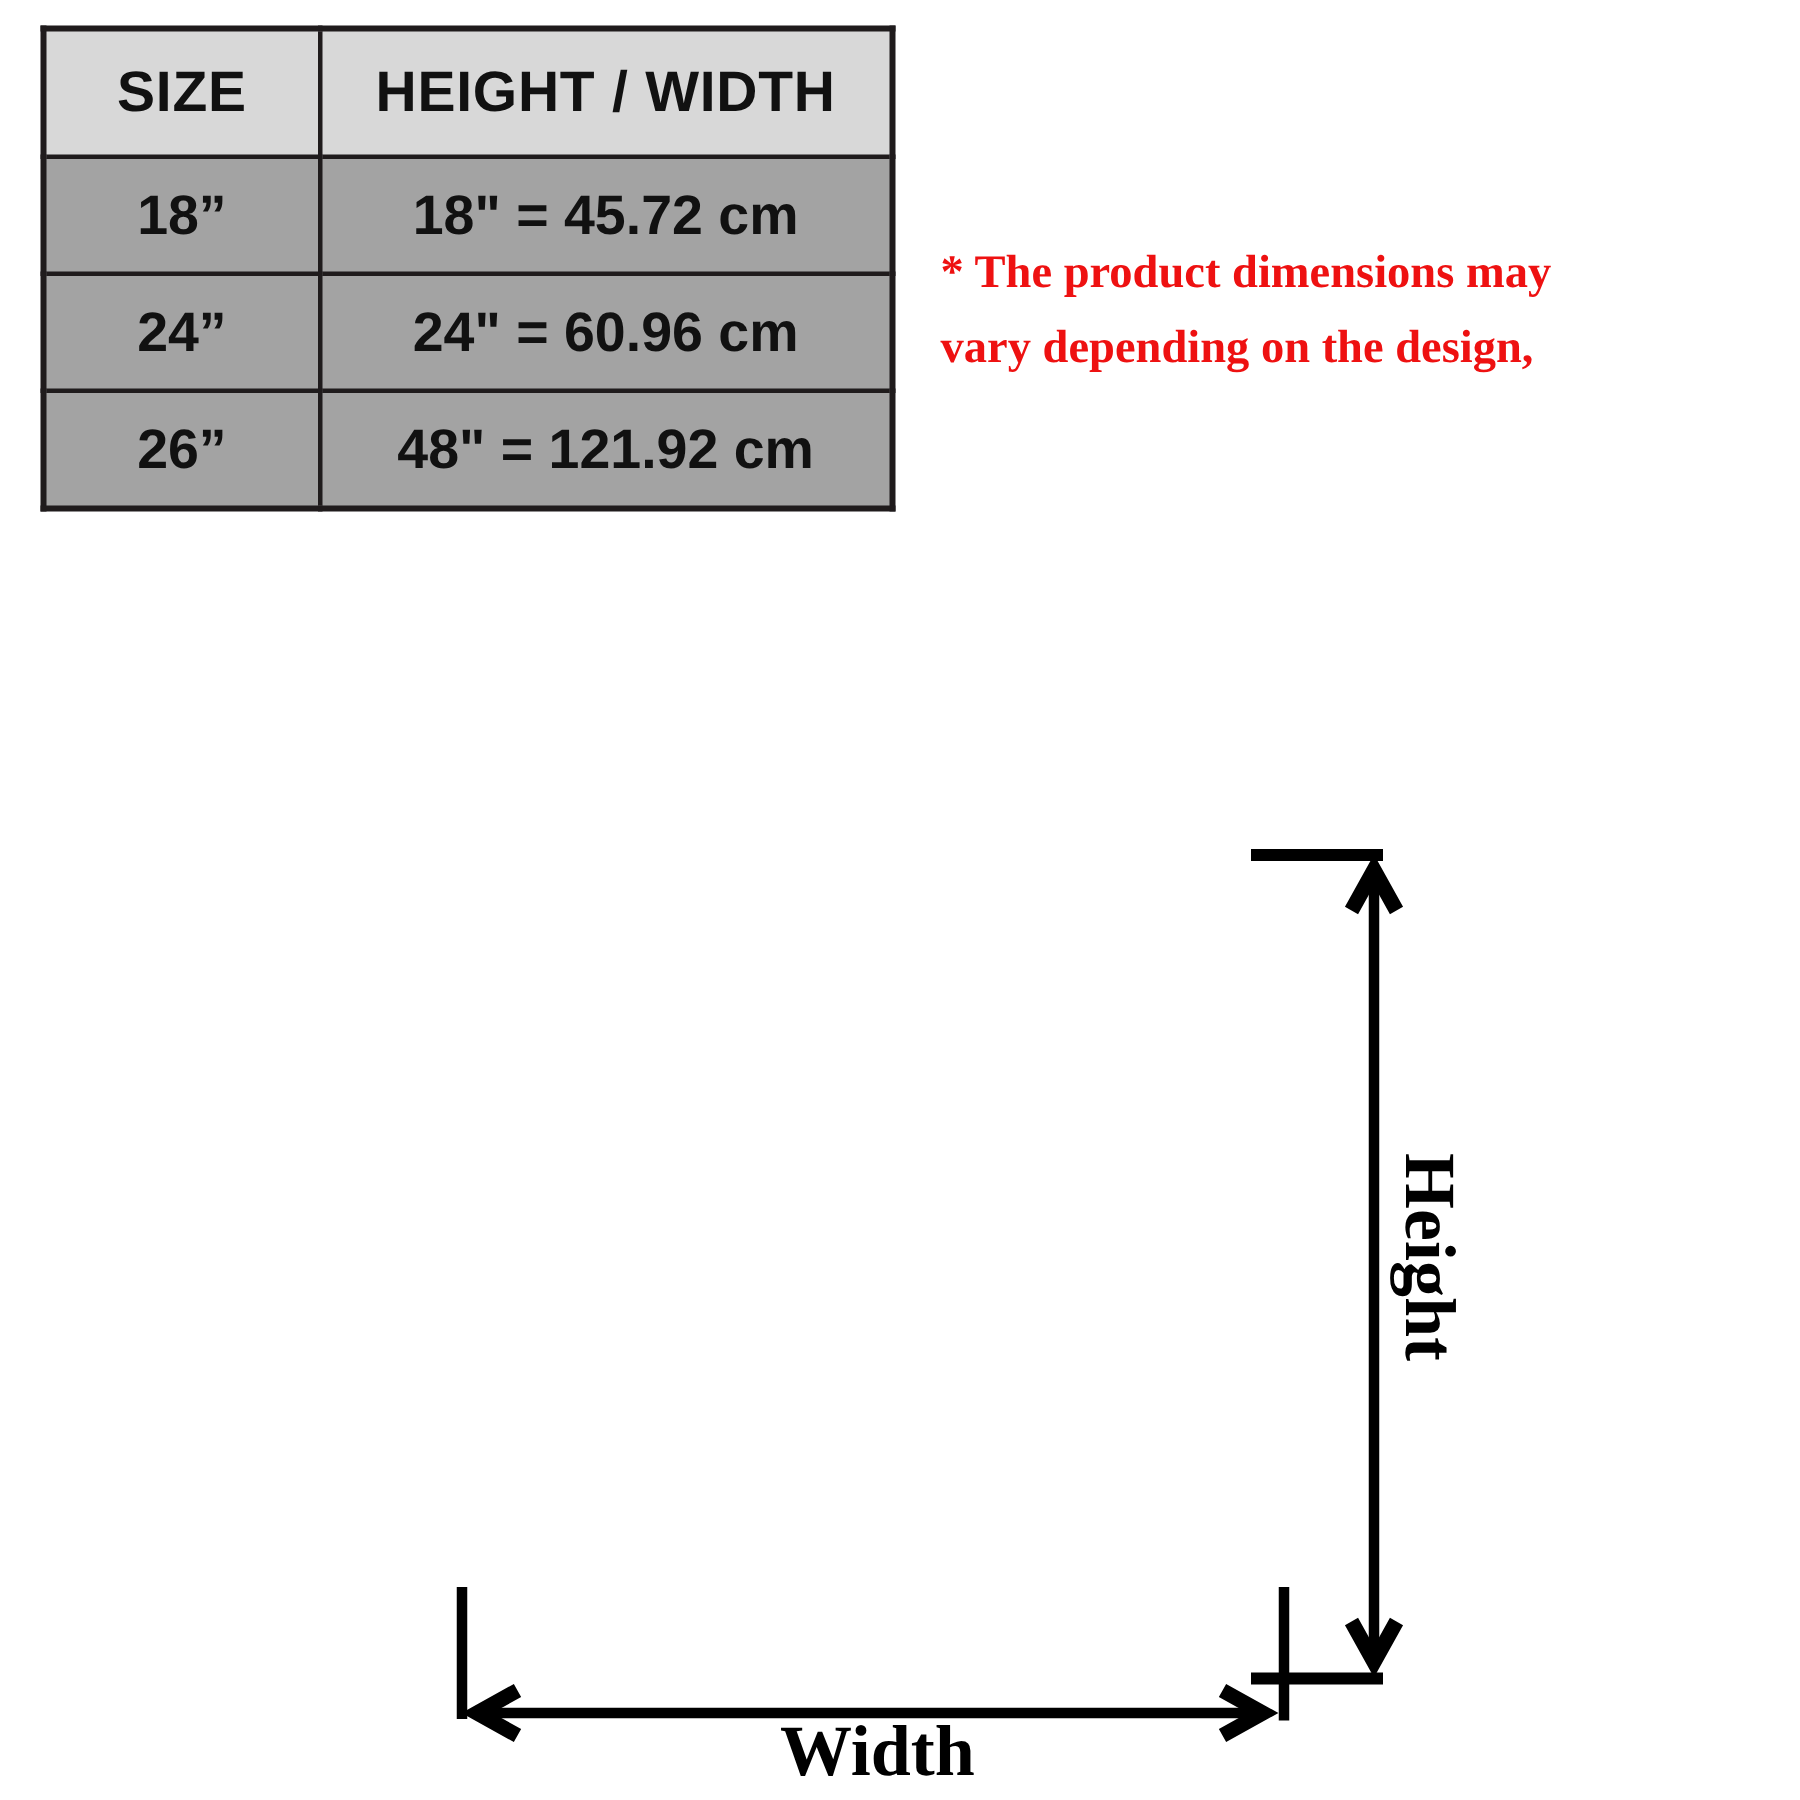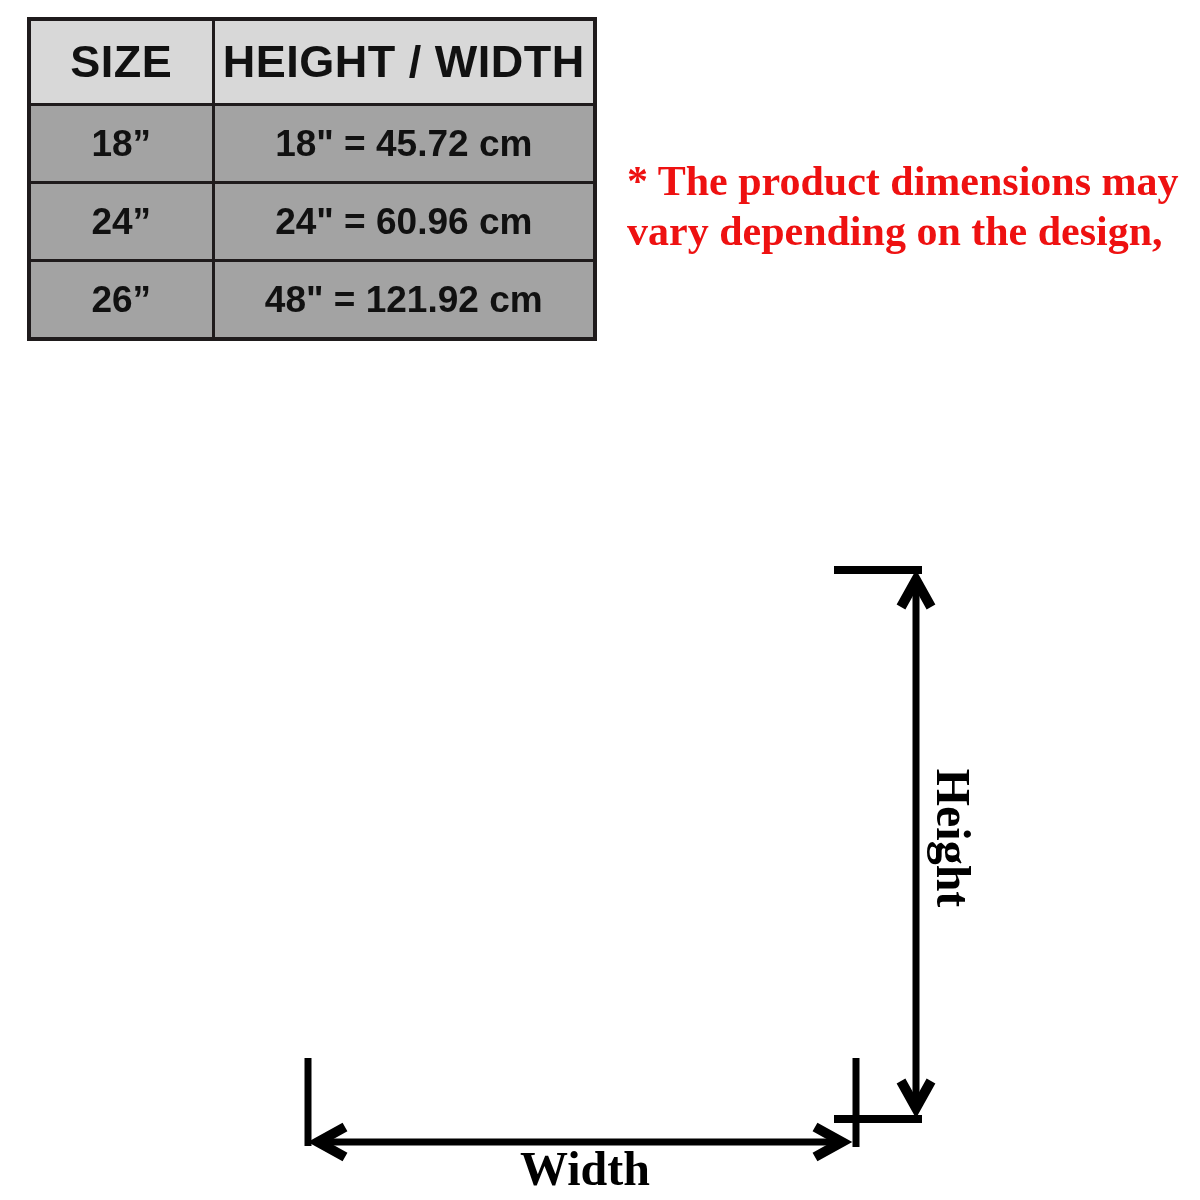--- a/index.html
+++ b/index.html
@@ -31,40 +31,40 @@
     border: 3px solid #1f1b1c;
     text-align: center;
     vertical-align: middle;
     color: #111111;
     font-weight: bold;
     padding: 0;
   }
   table.size-table th {
     background: #d8d8d8;
     height: 82px;
-    font-size: 45px;
+    font-size: 38px;
     letter-spacing: 0.5px;
   }
   table.size-table td {
     background: #a3a3a3;
     height: 75px;
     font-size: 37px;
   }
   col.col-size   { width: 184px; }
   col.col-hw     { width: 382px; }
 
   
   .disclaimer {
     position: absolute;
     left: 627px;
     top: 156px;
     width: 570px;
     font-family: "Liberation Serif", serif;
     font-weight: bold;
-    font-size: 42px;
+    font-size: 31px;
     line-height: 50px;
     color: #ee1111;
     white-space: nowrap;
   }
 
   
   svg.diagram {
     position: absolute;
     left: 0;
     top: 0;

